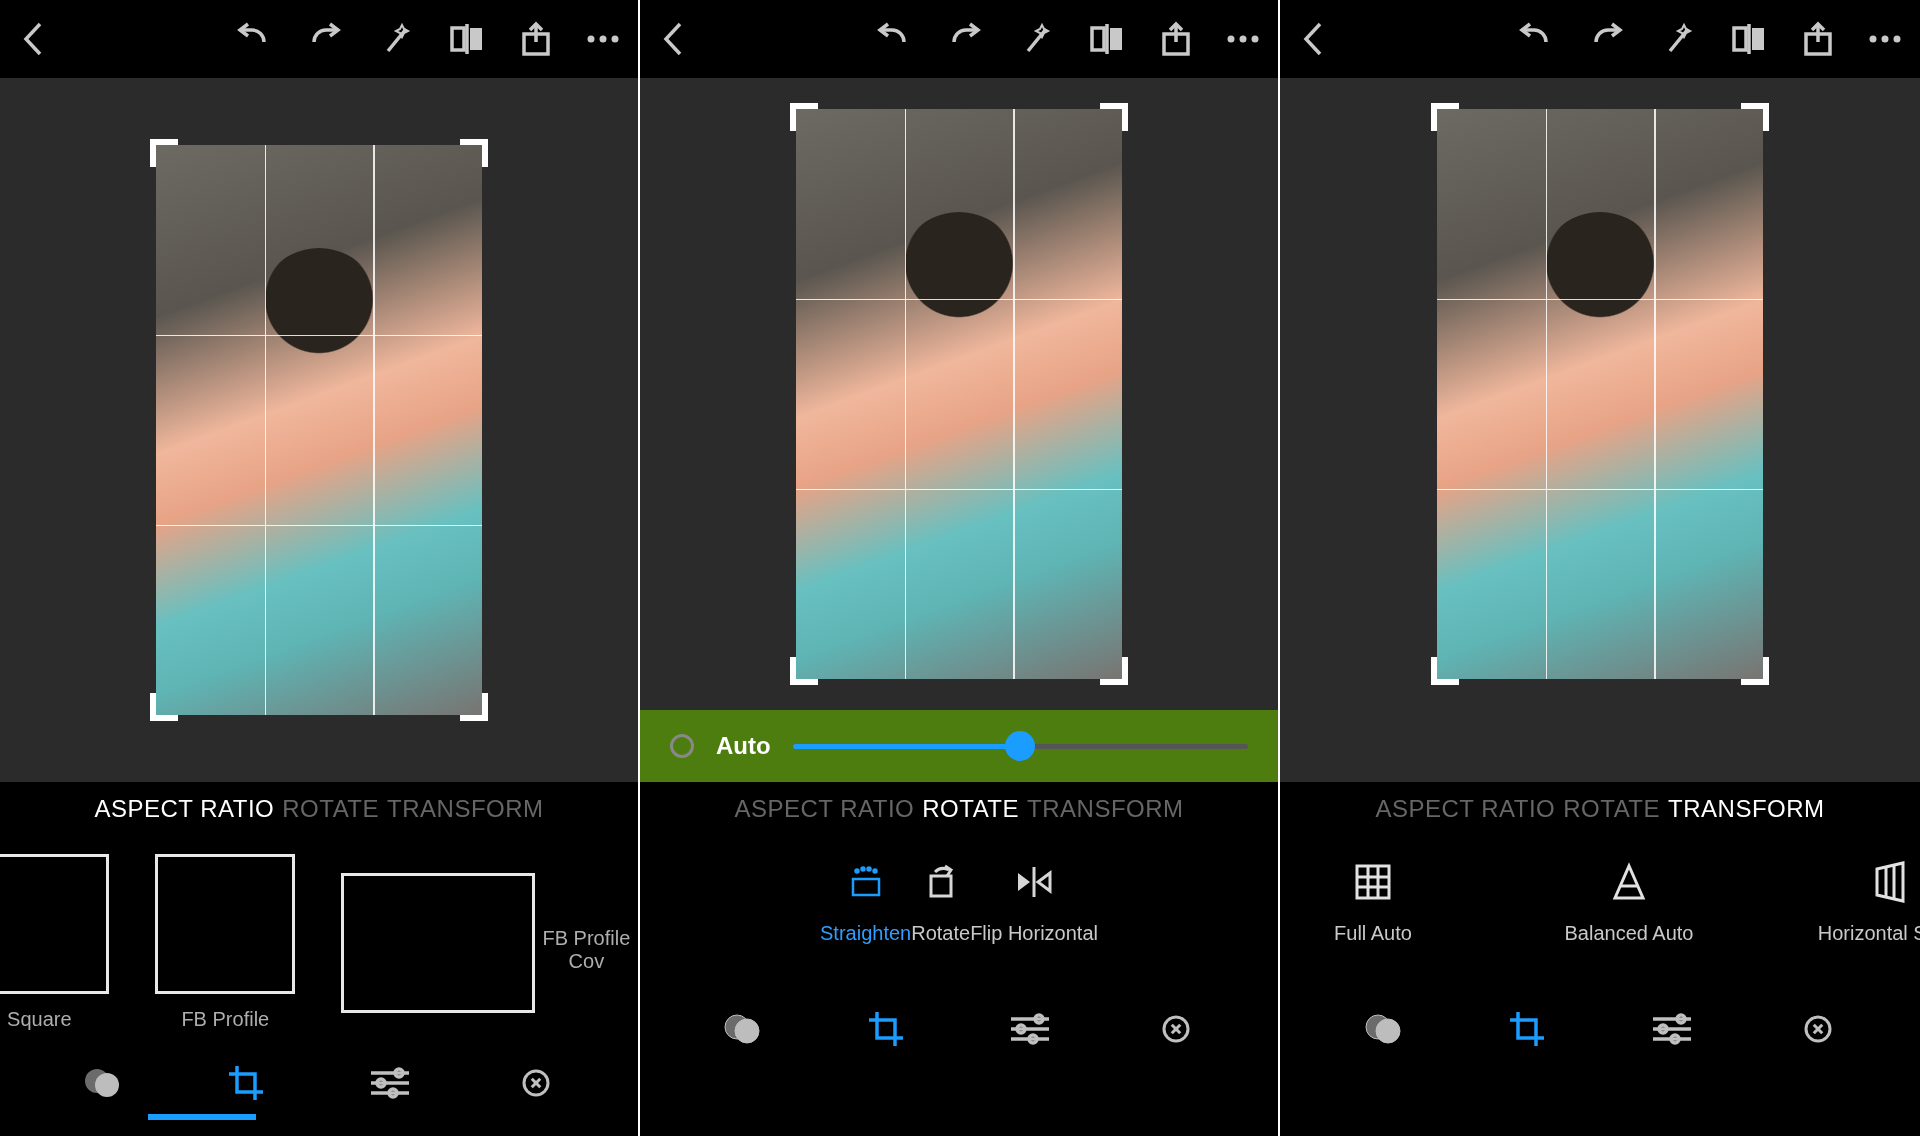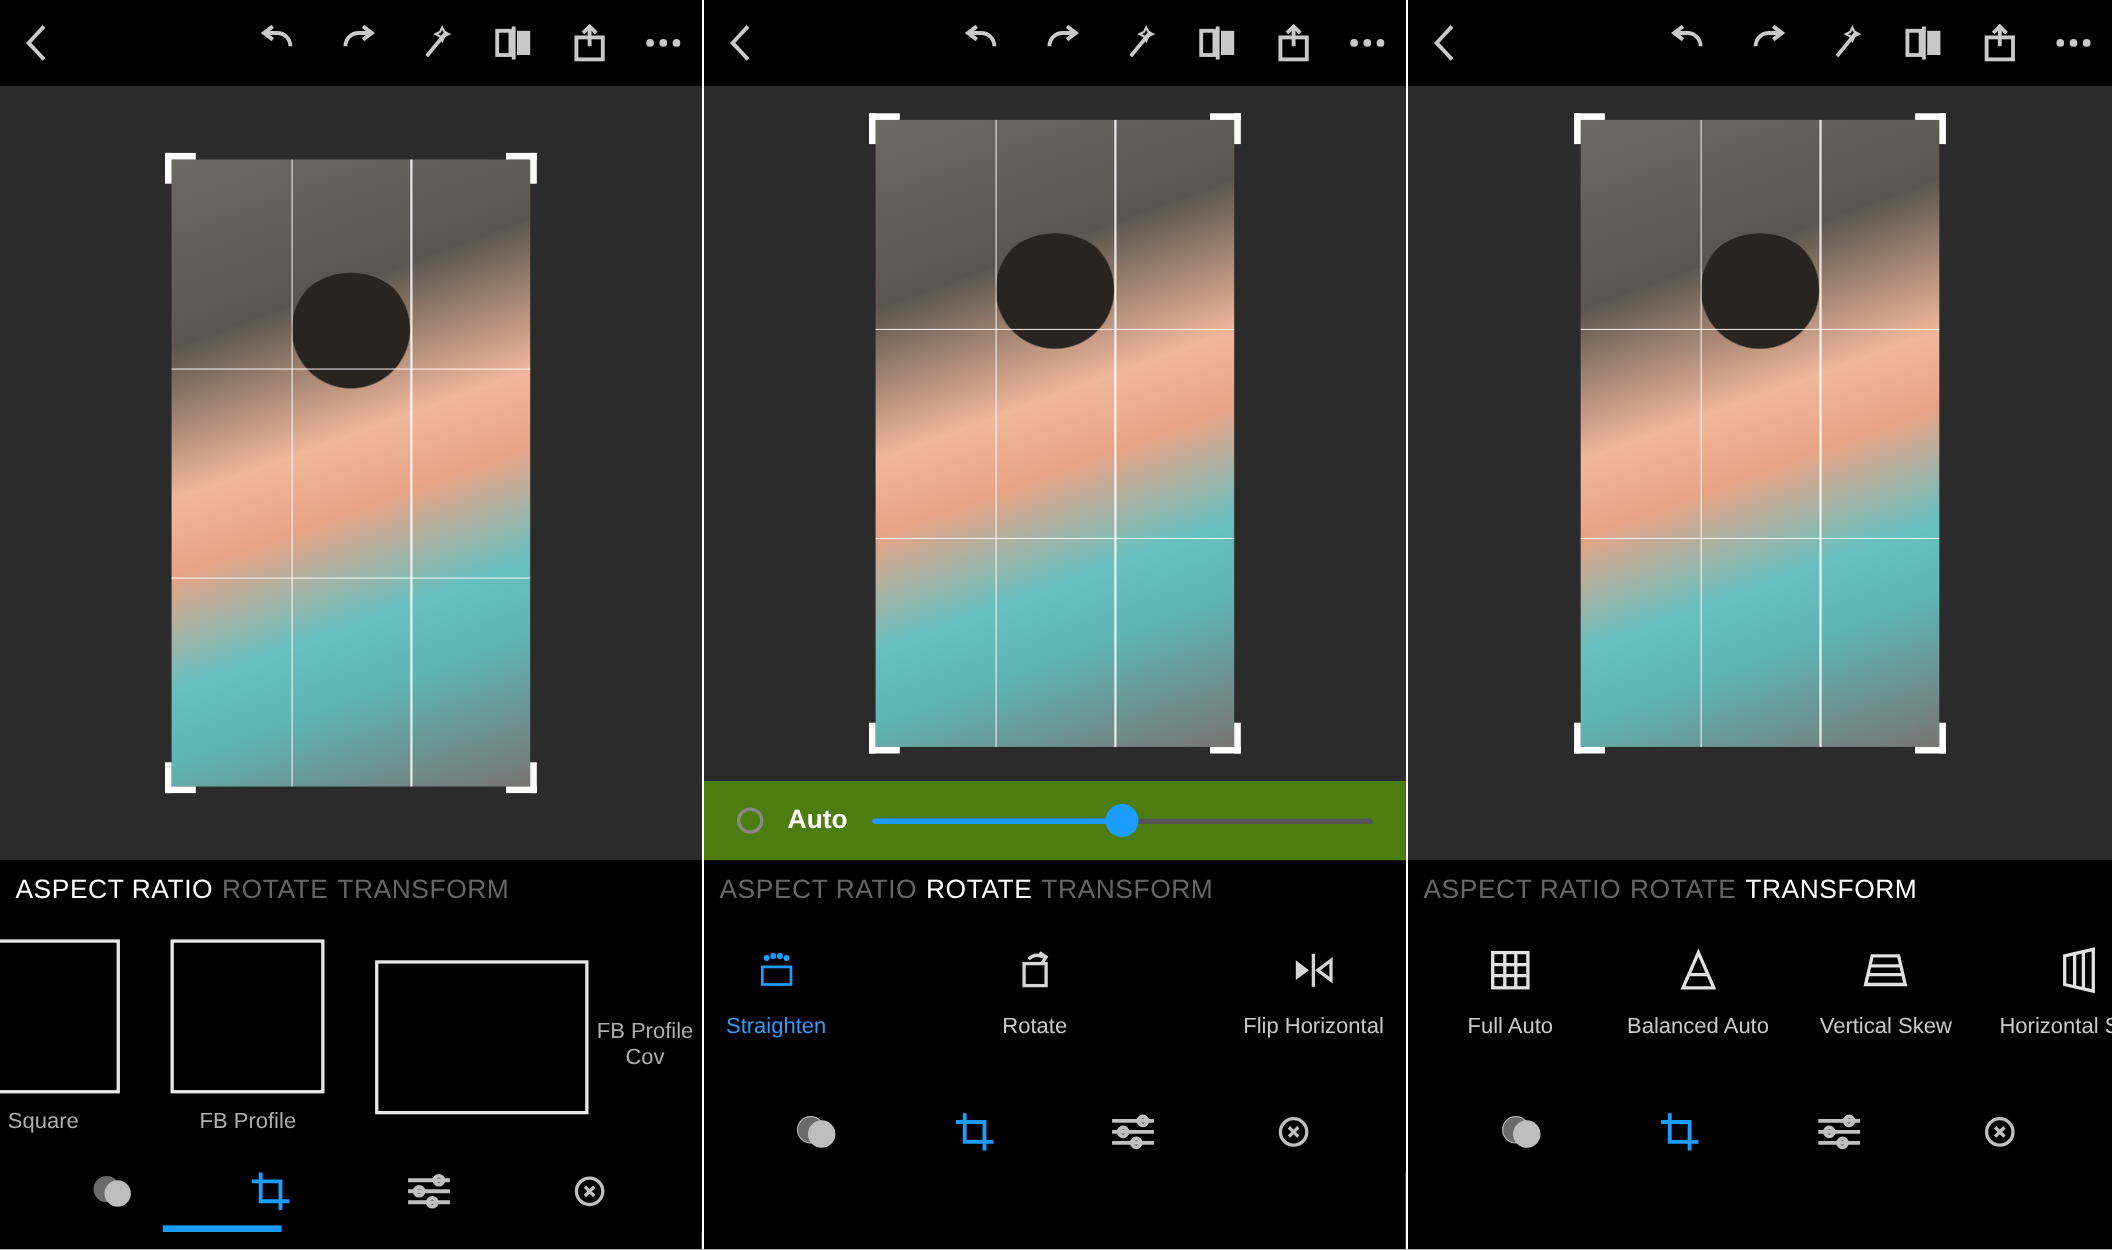--- a/index.html
+++ b/index.html
@@ -35,37 +35,37 @@
   
   .slider-row { position: relative; height: 72px; background:#4d7c0f; display:flex; align-items:center; padding:0 30px; gap:22px; }
   .slider-row .circle { width:24px; height:24px; border:3px solid #888; border-radius:50%; }
   .slider-row .auto { color:#fff; font-size:24px; font-weight:600; }
   .slider { flex:1; height:30px; position:relative; display:flex; align-items:center; }
   .track { position:absolute; left:0; right:0; height:5px; background:#555; border-radius:3px; }
   .track-fill { position:absolute; left:0; height:5px; background:#1b9cff; border-radius:3px; }
   .thumb { position:absolute; width:30px; height:30px; background:#1b9cff; border-radius:50%; transform:translateX(-50%); }
 
   
-  .tabs { height: 54px; background:#000; display:flex; align-items:center; justify-content:flex-start; padding:0 10px; }
+  .tabs { height: 54px; background:#000; display:flex; align-items:center; justify-content:center; padding:0 10px; }
   .tab { color:#666; font-size:24px; font-weight:500; letter-spacing:.5px; padding:0 4px; }
   .tab.active { color:#fff; }
 
   
   .options { background:#000; flex:0 0 auto; display:flex; align-items:flex-start; padding:18px 0 10px 0; overflow:hidden; }
   .option { display:flex; flex-direction:column; align-items:center; gap:12px; color:#c9c9c9; font-size:20px; min-width:0;}
   .option.active { color:#2f9cff; }
   .opt-icon { height:56px; display:flex; align-items:center; justify-content:center; }
 
   
   .ar-row { display:flex; gap:46px; padding-left:36px; }
   .ar-box { border:3px solid #e8e8e8; }
   .ar-label { color:#aeaeae; font-size:20px; margin-top:14px; text-align:center; }
 
   
-  .rot-row { display:flex; width:100%; justify-content:space-between; padding:0 20px; }
+  .rot-row { display:flex; width:100%; justify-content:center; padding:0 20px; }
   .transform-row { display:flex; width:100%; gap:0; padding-left:18px; justify-content:space-between; }
   .transform-row .option{ flex:0 0 150px; }
   .transform-row .option.last{ flex:0 0 160px; margin-right:-50px; }
 
   
   .bottomnav { height:70px; background:#000; display:flex; align-items:center; justify-content:space-around; padding:0 30px; position:relative;}
   .nav-active-underline { position:absolute; bottom:0; height:6px; background:#1b9cff; }
   .bn-icon svg { stroke:#c0c0c0; }
   .bn-icon.active svg { stroke:#1b9cff; }
 
@@ -438,30 +438,20 @@
           </div>
           <div class="option">
             <div class="opt-icon" style="color: rgb(226, 226, 226);">
               <svg width="36" height="40" fill="none" stroke="currentColor" stroke-width="3">
                 <polyline points="18,36 4,36 18,4 32,36 18,36"></polyline>
                 <line x1="10" y1="24" x2="26" y2="24"></line>
               </svg>
             </div>
             <div style="white-space: nowrap;">Balanced Auto</div>
           </div>
-          <div class="option">
-            <div class="opt-icon" style="color: rgb(226, 226, 226);">
-              <svg width="44" height="34" fill="none" stroke="currentColor" stroke-width="3">
-                <polygon points="10,4 34,4 40,30 4,30"></polygon>
-                <line x1="8" y1="13" x2="36" y2="13"></line>
-                <line x1="6" y1="21" x2="38" y2="21"></line>
-              </svg>
-            </div>
-            <div style="white-space: nowrap;">Vertical Skew</div>
-          </div>
           <div class="option last">
             <div class="opt-icon" style="color: rgb(226, 226, 226);">
               <svg width="34" height="42" fill="none" stroke="currentColor" stroke-width="3">
                 <polygon points="4,8 30,2 30,40 4,34"></polygon>
                 <line x1="13" y1="5" x2="13" y2="37"></line>
                 <line x1="21" y1="3" x2="21" y2="39"></line>
               </svg>
             </div>
             <div style="white-space: nowrap;">Horizontal Skew</div>
           </div>

